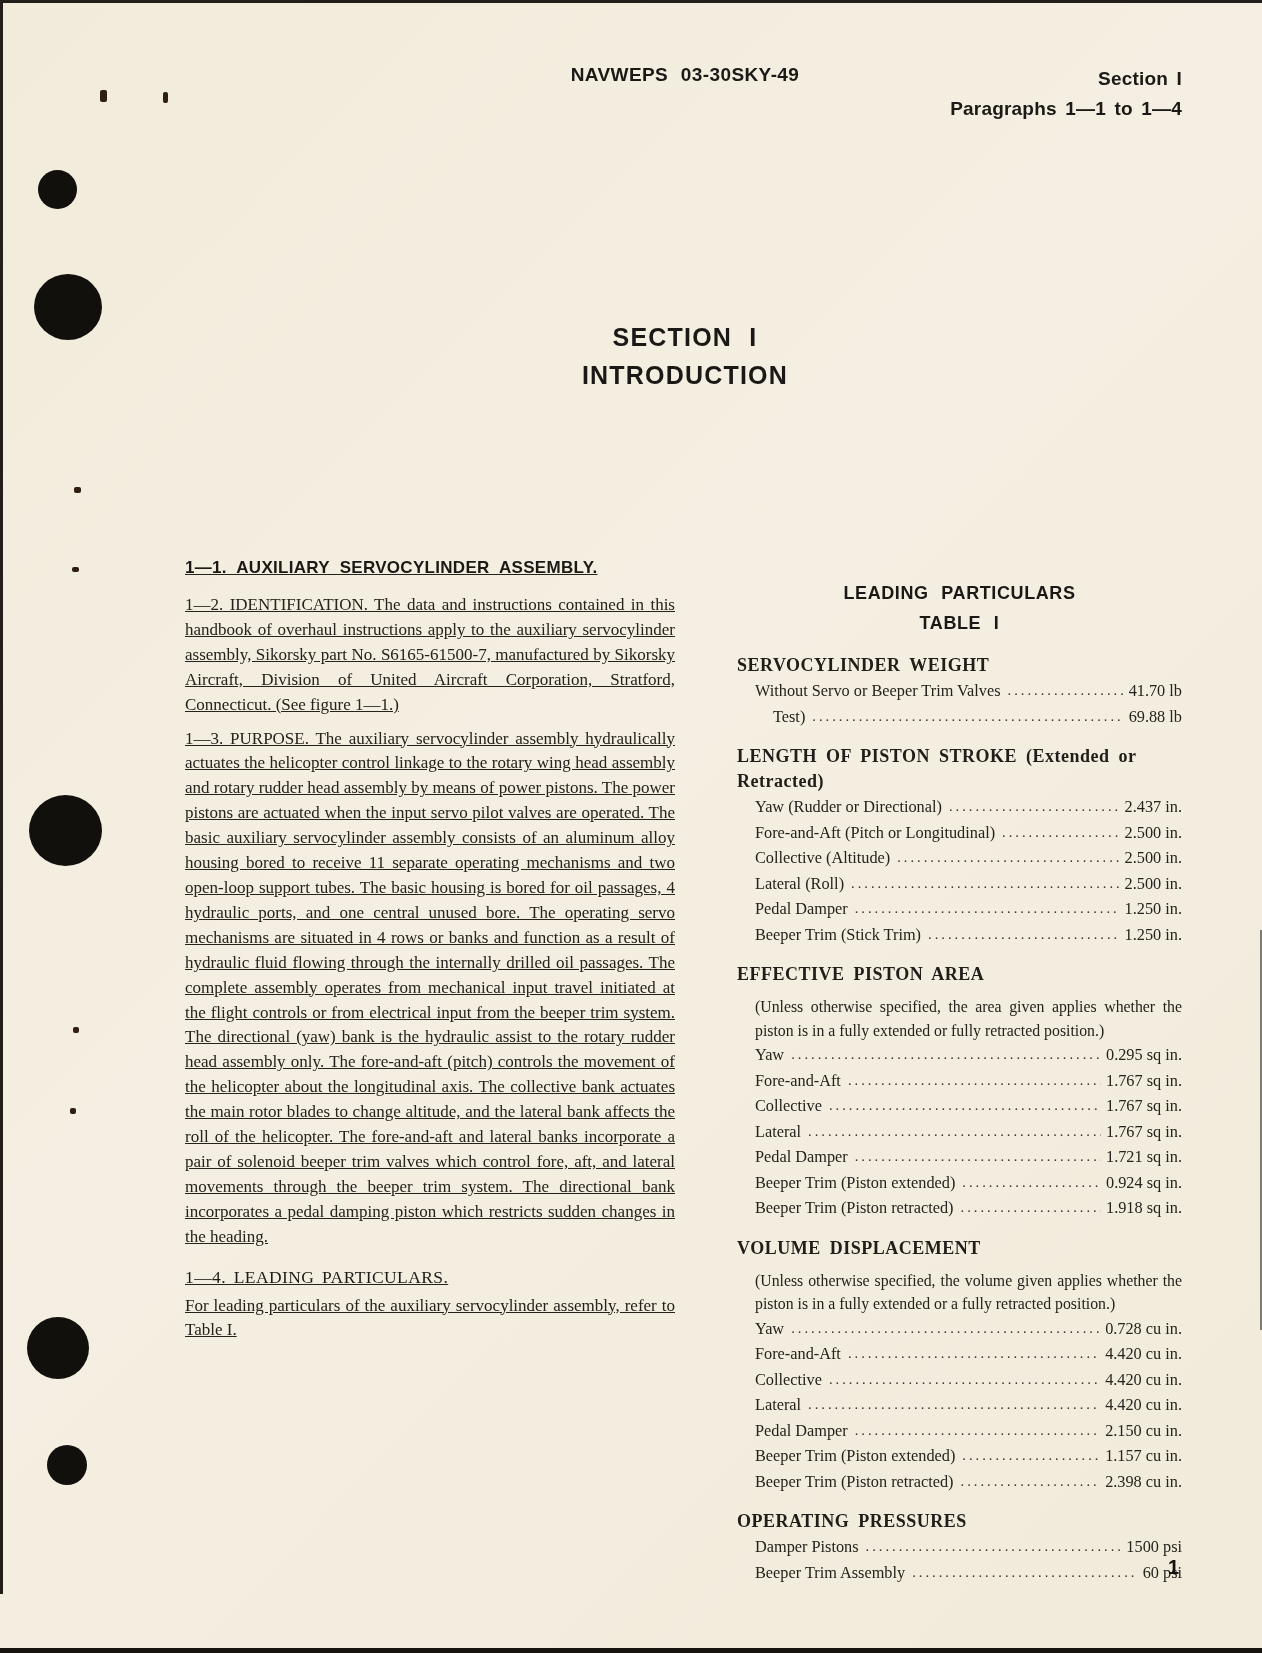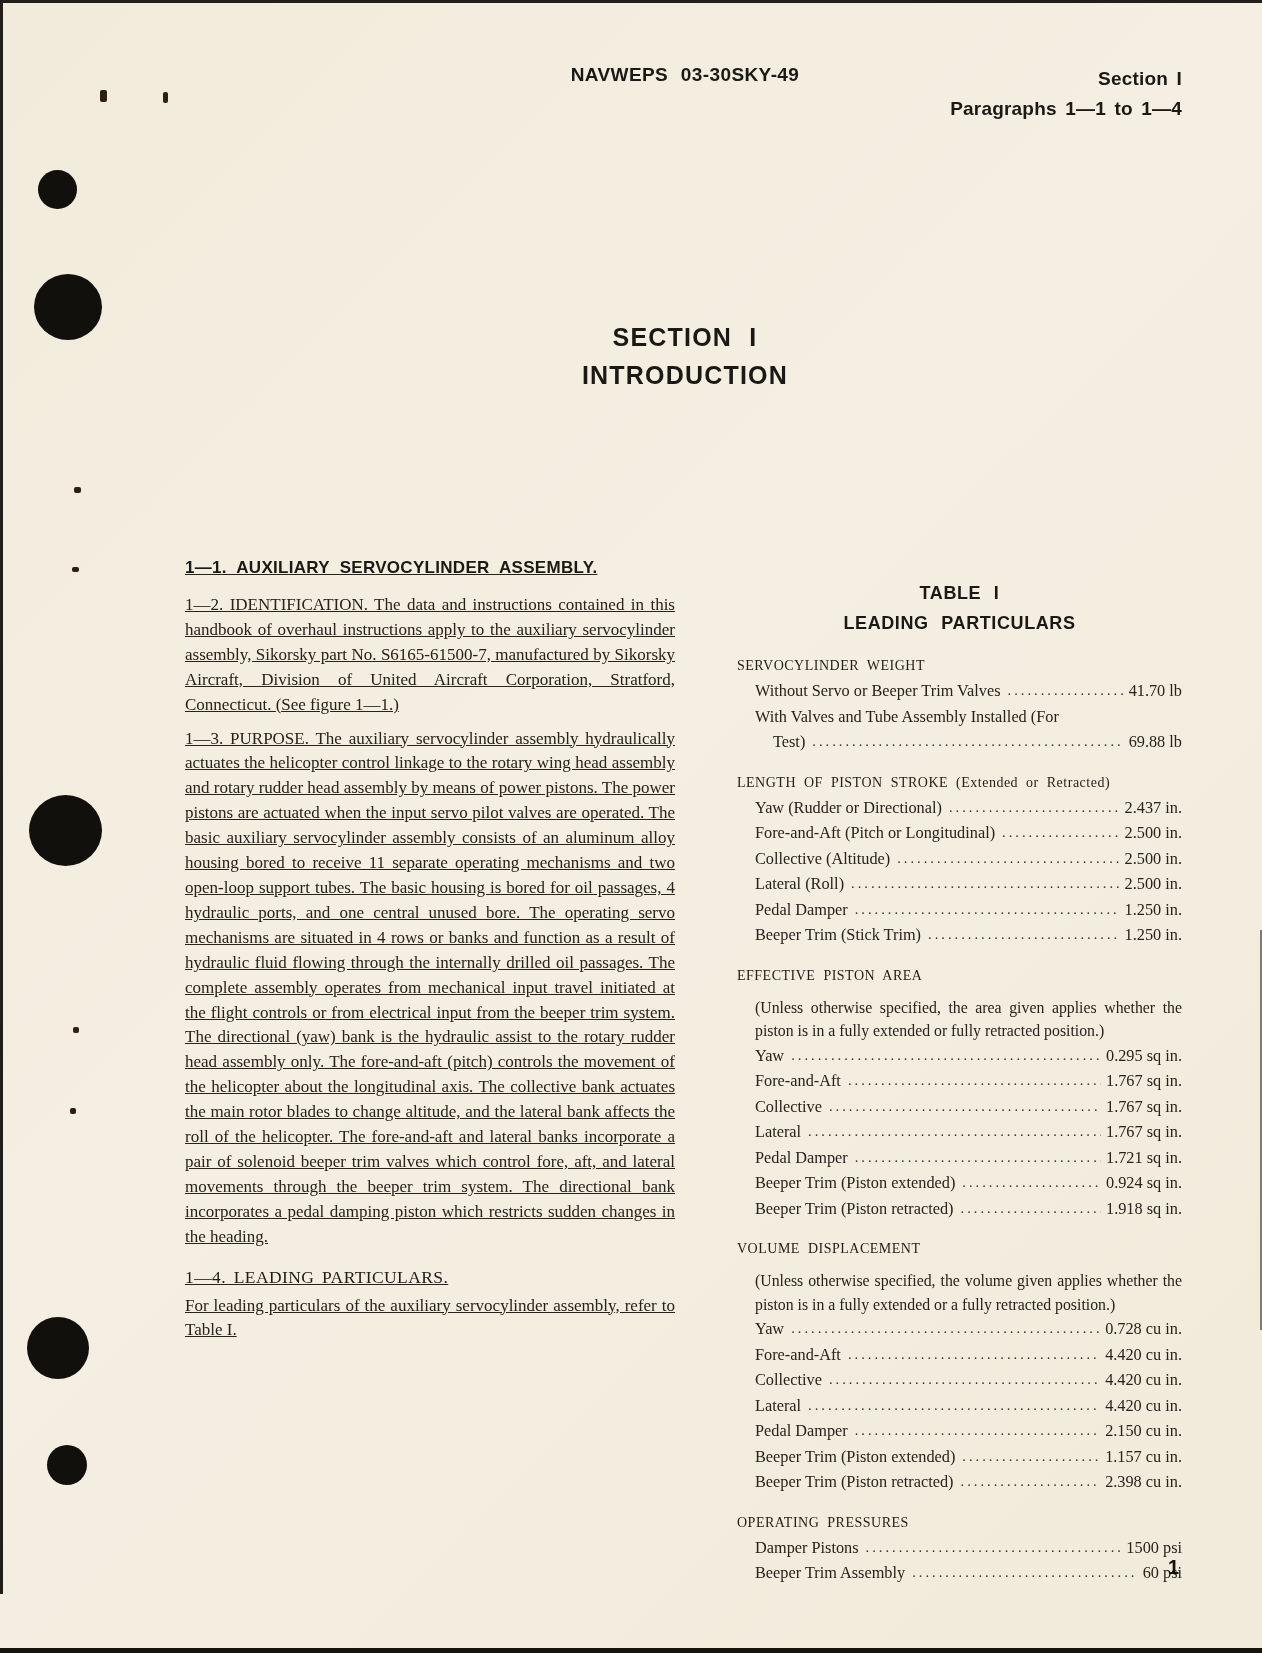--- a/index.html
+++ b/index.html
@@ -49,21 +49,21 @@
   .col-left{width:490px;text-decoration:underline;}
   .col-right{width:445px;padding-top:22px;}
 
   .h-article{font-size:17px;letter-spacing:.3px;word-spacing:5px;color:#1b1916;margin:0 0 13px 0;line-height:24px;}
   .para{font-size:17px;line-height:24.9px;text-align:justify;margin:0 0 9px 0;}
   .h-serif{font-size:17.5px;letter-spacing:.4px;word-spacing:3px;margin:15px 0 4px 0;line-height:25px;color:#1f1c18;}
 
   
   .table-title{ text-align:center;font-size:18px;letter-spacing:.6px;word-spacing:7px;line-height:30px;color:#1b1916;}
   .t-section{margin-top:15px;}
-  .t-heading{font-size:14px;letter-spacing:.5px;word-spacing:4px;line-height:25px;color:#211d18;}
+  .t-heading{font-size:18px;letter-spacing:.5px;word-spacing:4px;line-height:25px;color:#211d18;font-weight:bold;}
   .t-note{padding-left:18px;font-size:15.8px;line-height:23.5px;text-align:justify;margin-top:8px;}
   .t-row{display:flex;align-items:flex-start;padding-left:18px;line-height:25.5px;font-size:16.3px;}
   .t-row.cont{padding-left:36px;}
   .t-first-line{padding-left:18px;line-height:25.5px;font-size:16.3px;white-space:nowrap;}
   .t-label{white-space:nowrap;}
   .leader{flex:1;overflow:hidden;white-space:nowrap;letter-spacing:3px;color:#3a342c;font-size:14.5px;margin:0 5px 0 7px;}
   .t-value{white-space:nowrap;text-align:right;}
 
   .page-number{position:absolute;right:83px;top:1556px;font-size:20px;color:#15120e;}
 </style>
@@ -105,31 +105,30 @@
 
     <div class="col-left">
       <div class="h-article sans">1—1. AUXILIARY SERVOCYLINDER ASSEMBLY.</div>
       <p class="para">1—2. IDENTIFICATION. The data and instructions contained in this handbook of overhaul instructions apply to the auxiliary servocylinder assembly, Sikorsky part No. S6165-61500-7, manufactured by Sikorsky Aircraft, Division of United Aircraft Corporation, Stratford, Connecticut. (See figure 1—1.)</p>
       <p class="para">1—3. PURPOSE. The auxiliary servocylinder assembly hydraulically actuates the helicopter control linkage to the rotary wing head assembly and rotary rudder head assembly by means of power pistons. The power pistons are actuated when the input servo pilot valves are operated. The basic auxiliary servocylinder assembly consists of an aluminum alloy housing bored to receive 11 separate operating mechanisms and two open-loop support tubes. The basic housing is bored for oil passages, 4 hydraulic ports, and one central unused bore. The operating servo mechanisms are situated in 4 rows or banks and function as a result of hydraulic fluid flowing through the internally drilled oil passages. The complete assembly operates from mechanical input travel initiated at the flight controls or from electrical input from the beeper trim system. The directional (yaw) bank is the hydraulic assist to the rotary rudder head assembly only. The fore-and-aft (pitch) controls the movement of the helicopter about the longitudinal axis. The collective bank actuates the main rotor blades to change altitude, and the lateral bank affects the roll of the helicopter. The fore-and-aft and lateral banks incorporate a pair of solenoid beeper trim valves which control fore, aft, and lateral movements through the beeper trim system. The directional bank incorporates a pedal damping piston which restricts sudden changes in the heading.</p>
       <div class="h-serif">1—4. LEADING PARTICULARS.</div>
       <p class="para">For leading particulars of the auxiliary servocylinder assembly, refer to Table I.</p>
     </div>
 
     <div class="col-right">
+      <div class="table-title sans">LEADING PARTICULARS</div>
       <div class="table-title sans">TABLE I</div>
-      <div class="table-title sans">LEADING PARTICULARS</div>
       <div>
           <div class="t-section">
             <div class="t-heading">SERVOCYLINDER WEIGHT</div>
             <div class="t-row">
               <div class="t-label">Without Servo or Beeper Trim Valves</div>
               <div class="leader">........................................................................................................................</div>
               <div class="t-value">41.70 lb</div>
             </div>
-            <div class="t-first-line">With Valves and Tube Assembly Installed (For</div>
             <div class="t-row cont">
               <div class="t-label">Test)</div>
               <div class="leader">........................................................................................................................</div>
               <div class="t-value">69.88 lb</div>
             </div>
           </div>
           <div class="t-section">
             <div class="t-heading">LENGTH OF PISTON STROKE (Extended or Retracted)</div>
             <div class="t-row">
               <div class="t-label">Yaw (Rudder or Directional)</div>

